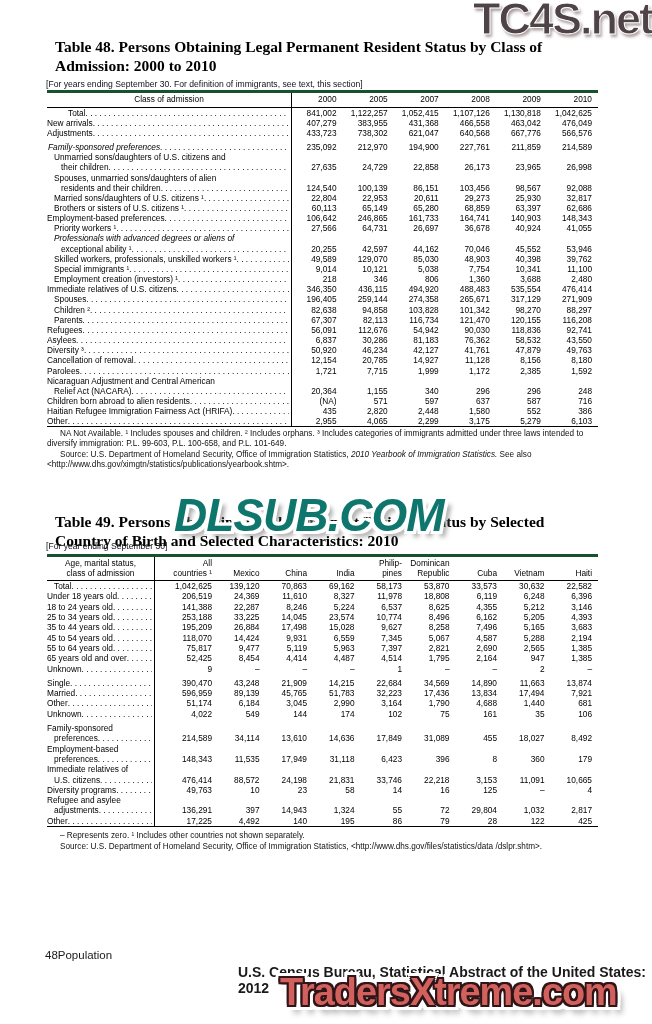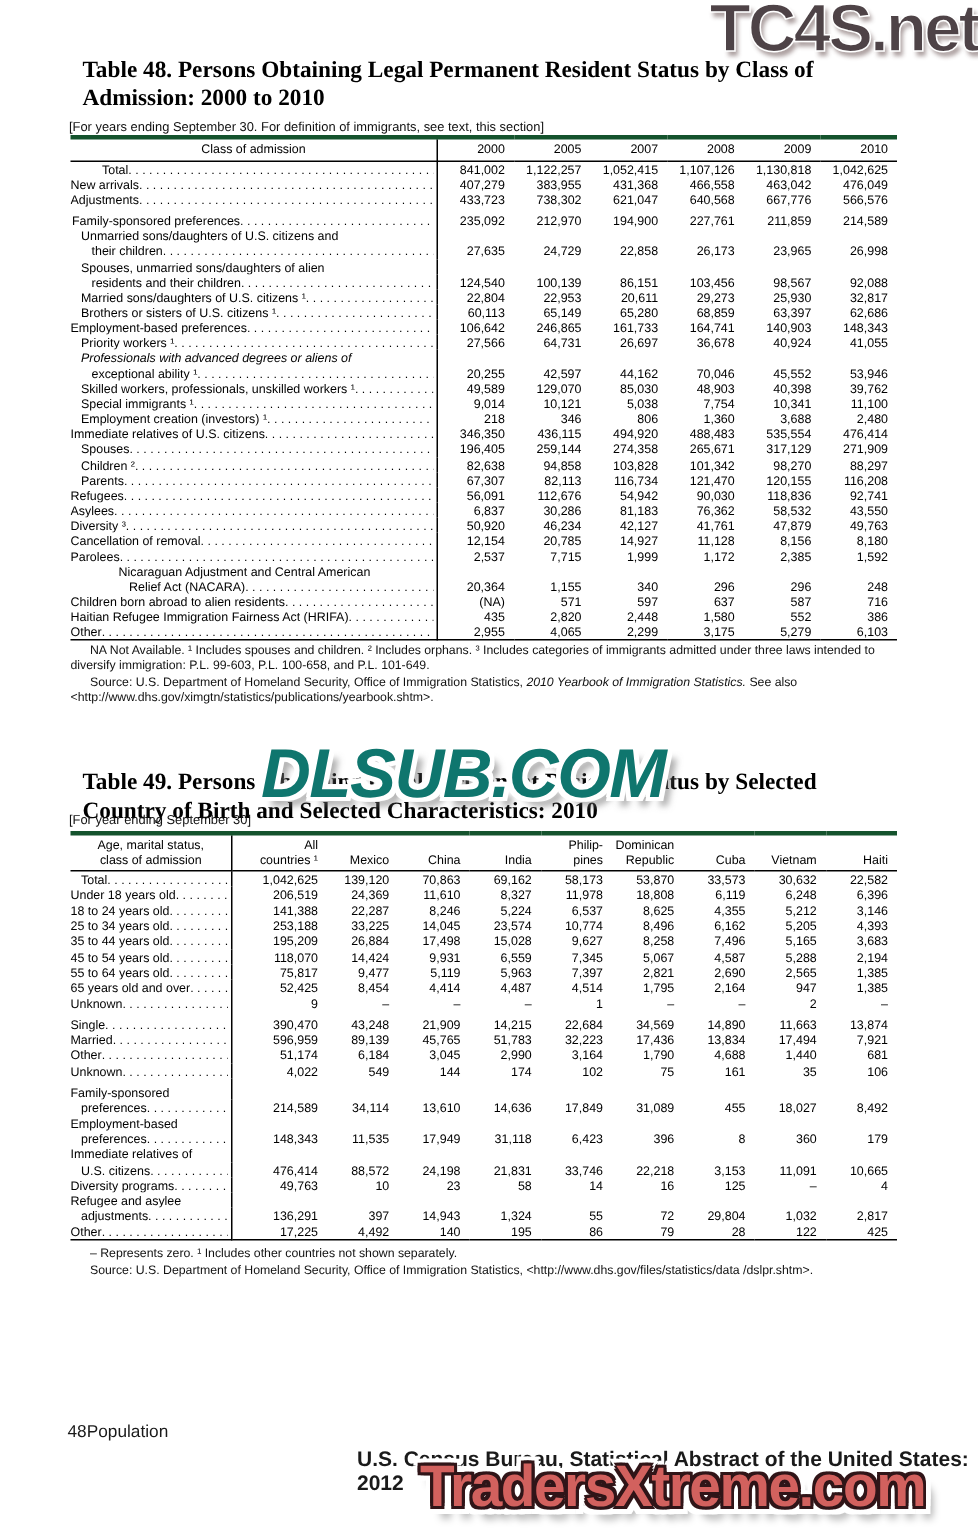--- a/index.html
+++ b/index.html
@@ -168,21 +168,21 @@
           <td class="num">433,723</td>
           <td class="num">738,302</td>
           <td class="num">621,047</td>
           <td class="num">640,568</td>
           <td class="num">667,776</td>
           <td class="num">566,576</td>
         </tr>
         <tr class="gap">
           <td class="lbl-cell">
             <div class="lw">
-              <span class="lt" style="padding-left: 1px;">Family-sponsored preferences</span>
+              <span class="lt" style="padding-left: 1px; font-style: italic;">Family-sponsored preferences</span>
               <span class="dots"></span>
             </div>
           </td>
           <td class="num">235,092</td>
           <td class="num">212,970</td>
           <td class="num">194,900</td>
           <td class="num">227,761</td>
           <td class="num">211,859</td>
           <td class="num">214,589</td>
         </tr>
@@ -477,44 +477,44 @@
           <td class="num">8,156</td>
           <td class="num">8,180</td>
         </tr>
         <tr>
           <td class="lbl-cell">
             <div class="lw">
               <span class="lt" style="padding-left: 0px;">Parolees</span>
               <span class="dots"></span>
             </div>
           </td>
-          <td class="num">2,537</td>
+          <td class="num">1,721</td>
           <td class="num">7,715</td>
           <td class="num">1,999</td>
           <td class="num">1,172</td>
           <td class="num">2,385</td>
           <td class="num">1,592</td>
         </tr>
         <tr>
           <td class="lbl-cell">
             <div class="lw">
-              <span class="lt" style="padding-left: 0px; margin-left: 32px;">Nicaraguan Adjustment and Central American</span>
-            </div>
-          </td>
-          <td class="num"></td>
-          <td class="num"></td>
-          <td class="num"></td>
-          <td class="num"></td>
-          <td class="num"></td>
-          <td class="num"></td>
-        </tr>
-        <tr>
-          <td class="lbl-cell">
-            <div class="lw">
-              <span class="lt" style="padding-left: 7px; margin-left: 32px;">Relief Act (NACARA)</span>
+              <span class="lt" style="padding-left: 0px;">Nicaraguan Adjustment and Central American</span>
+            </div>
+          </td>
+          <td class="num"></td>
+          <td class="num"></td>
+          <td class="num"></td>
+          <td class="num"></td>
+          <td class="num"></td>
+          <td class="num"></td>
+        </tr>
+        <tr>
+          <td class="lbl-cell">
+            <div class="lw">
+              <span class="lt" style="padding-left: 7px;">Relief Act (NACARA)</span>
               <span class="dots"></span>
             </div>
           </td>
           <td class="num">20,364</td>
           <td class="num">1,155</td>
           <td class="num">340</td>
           <td class="num">296</td>
           <td class="num">296</td>
           <td class="num">248</td>
         </tr>

